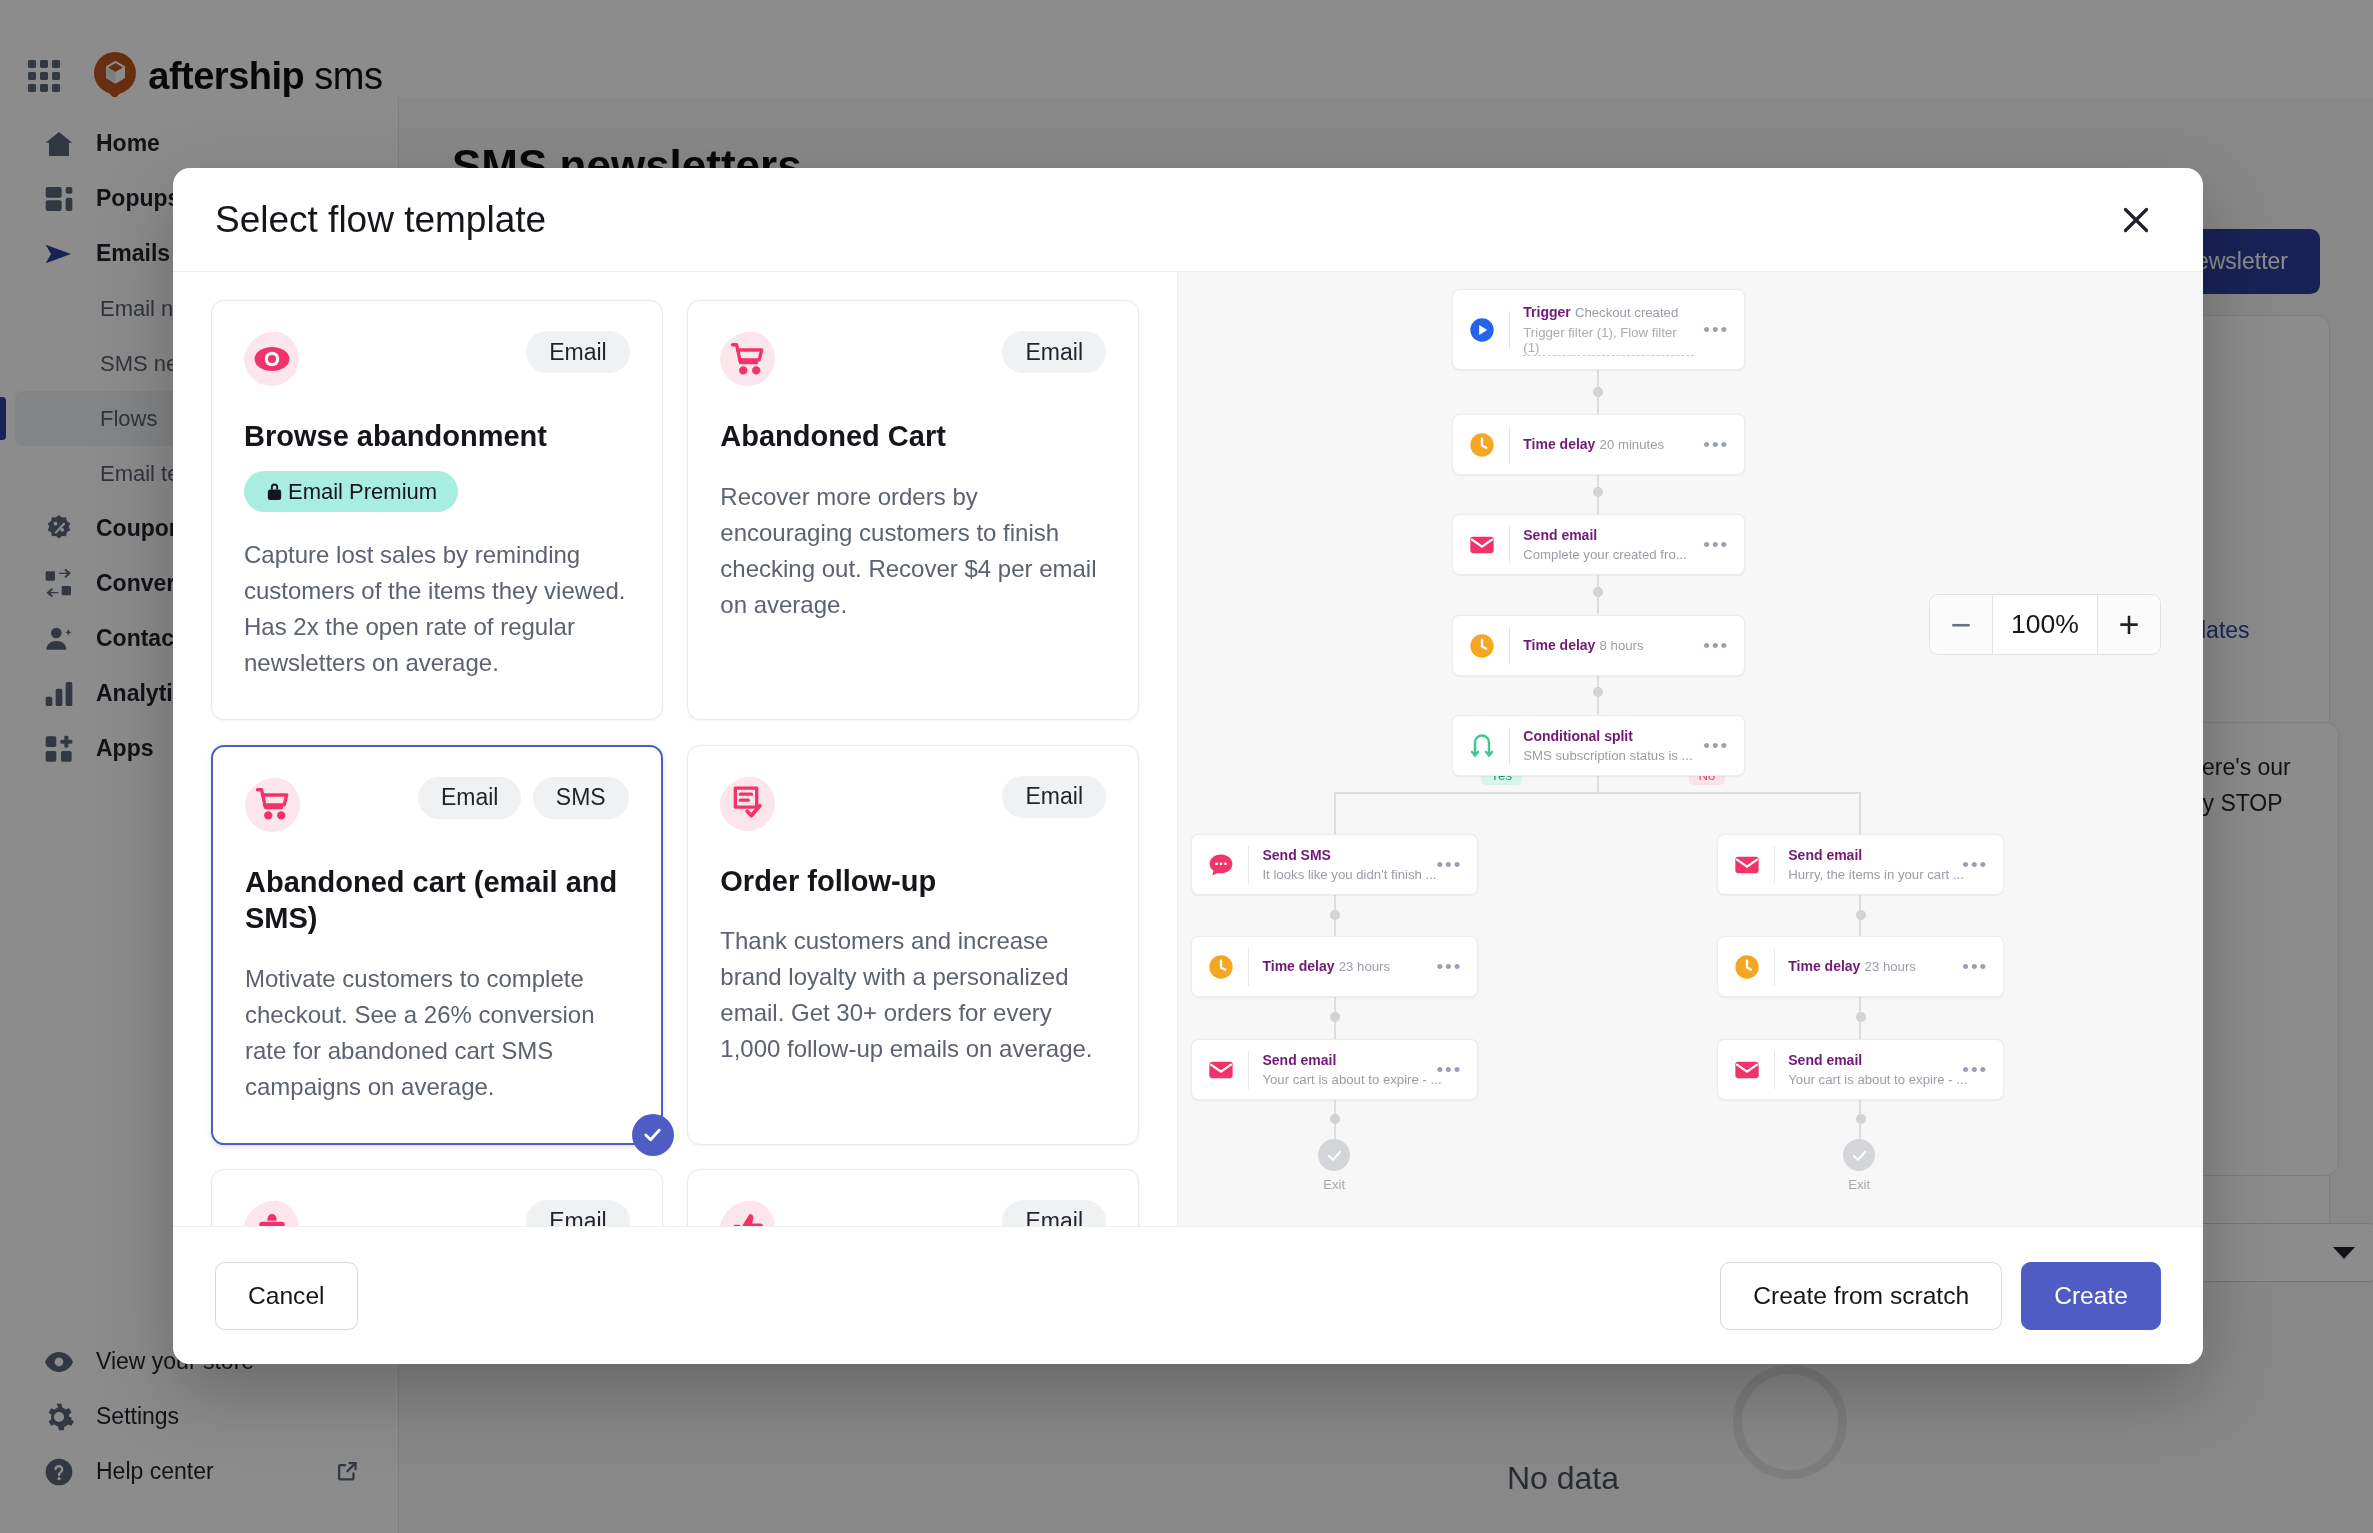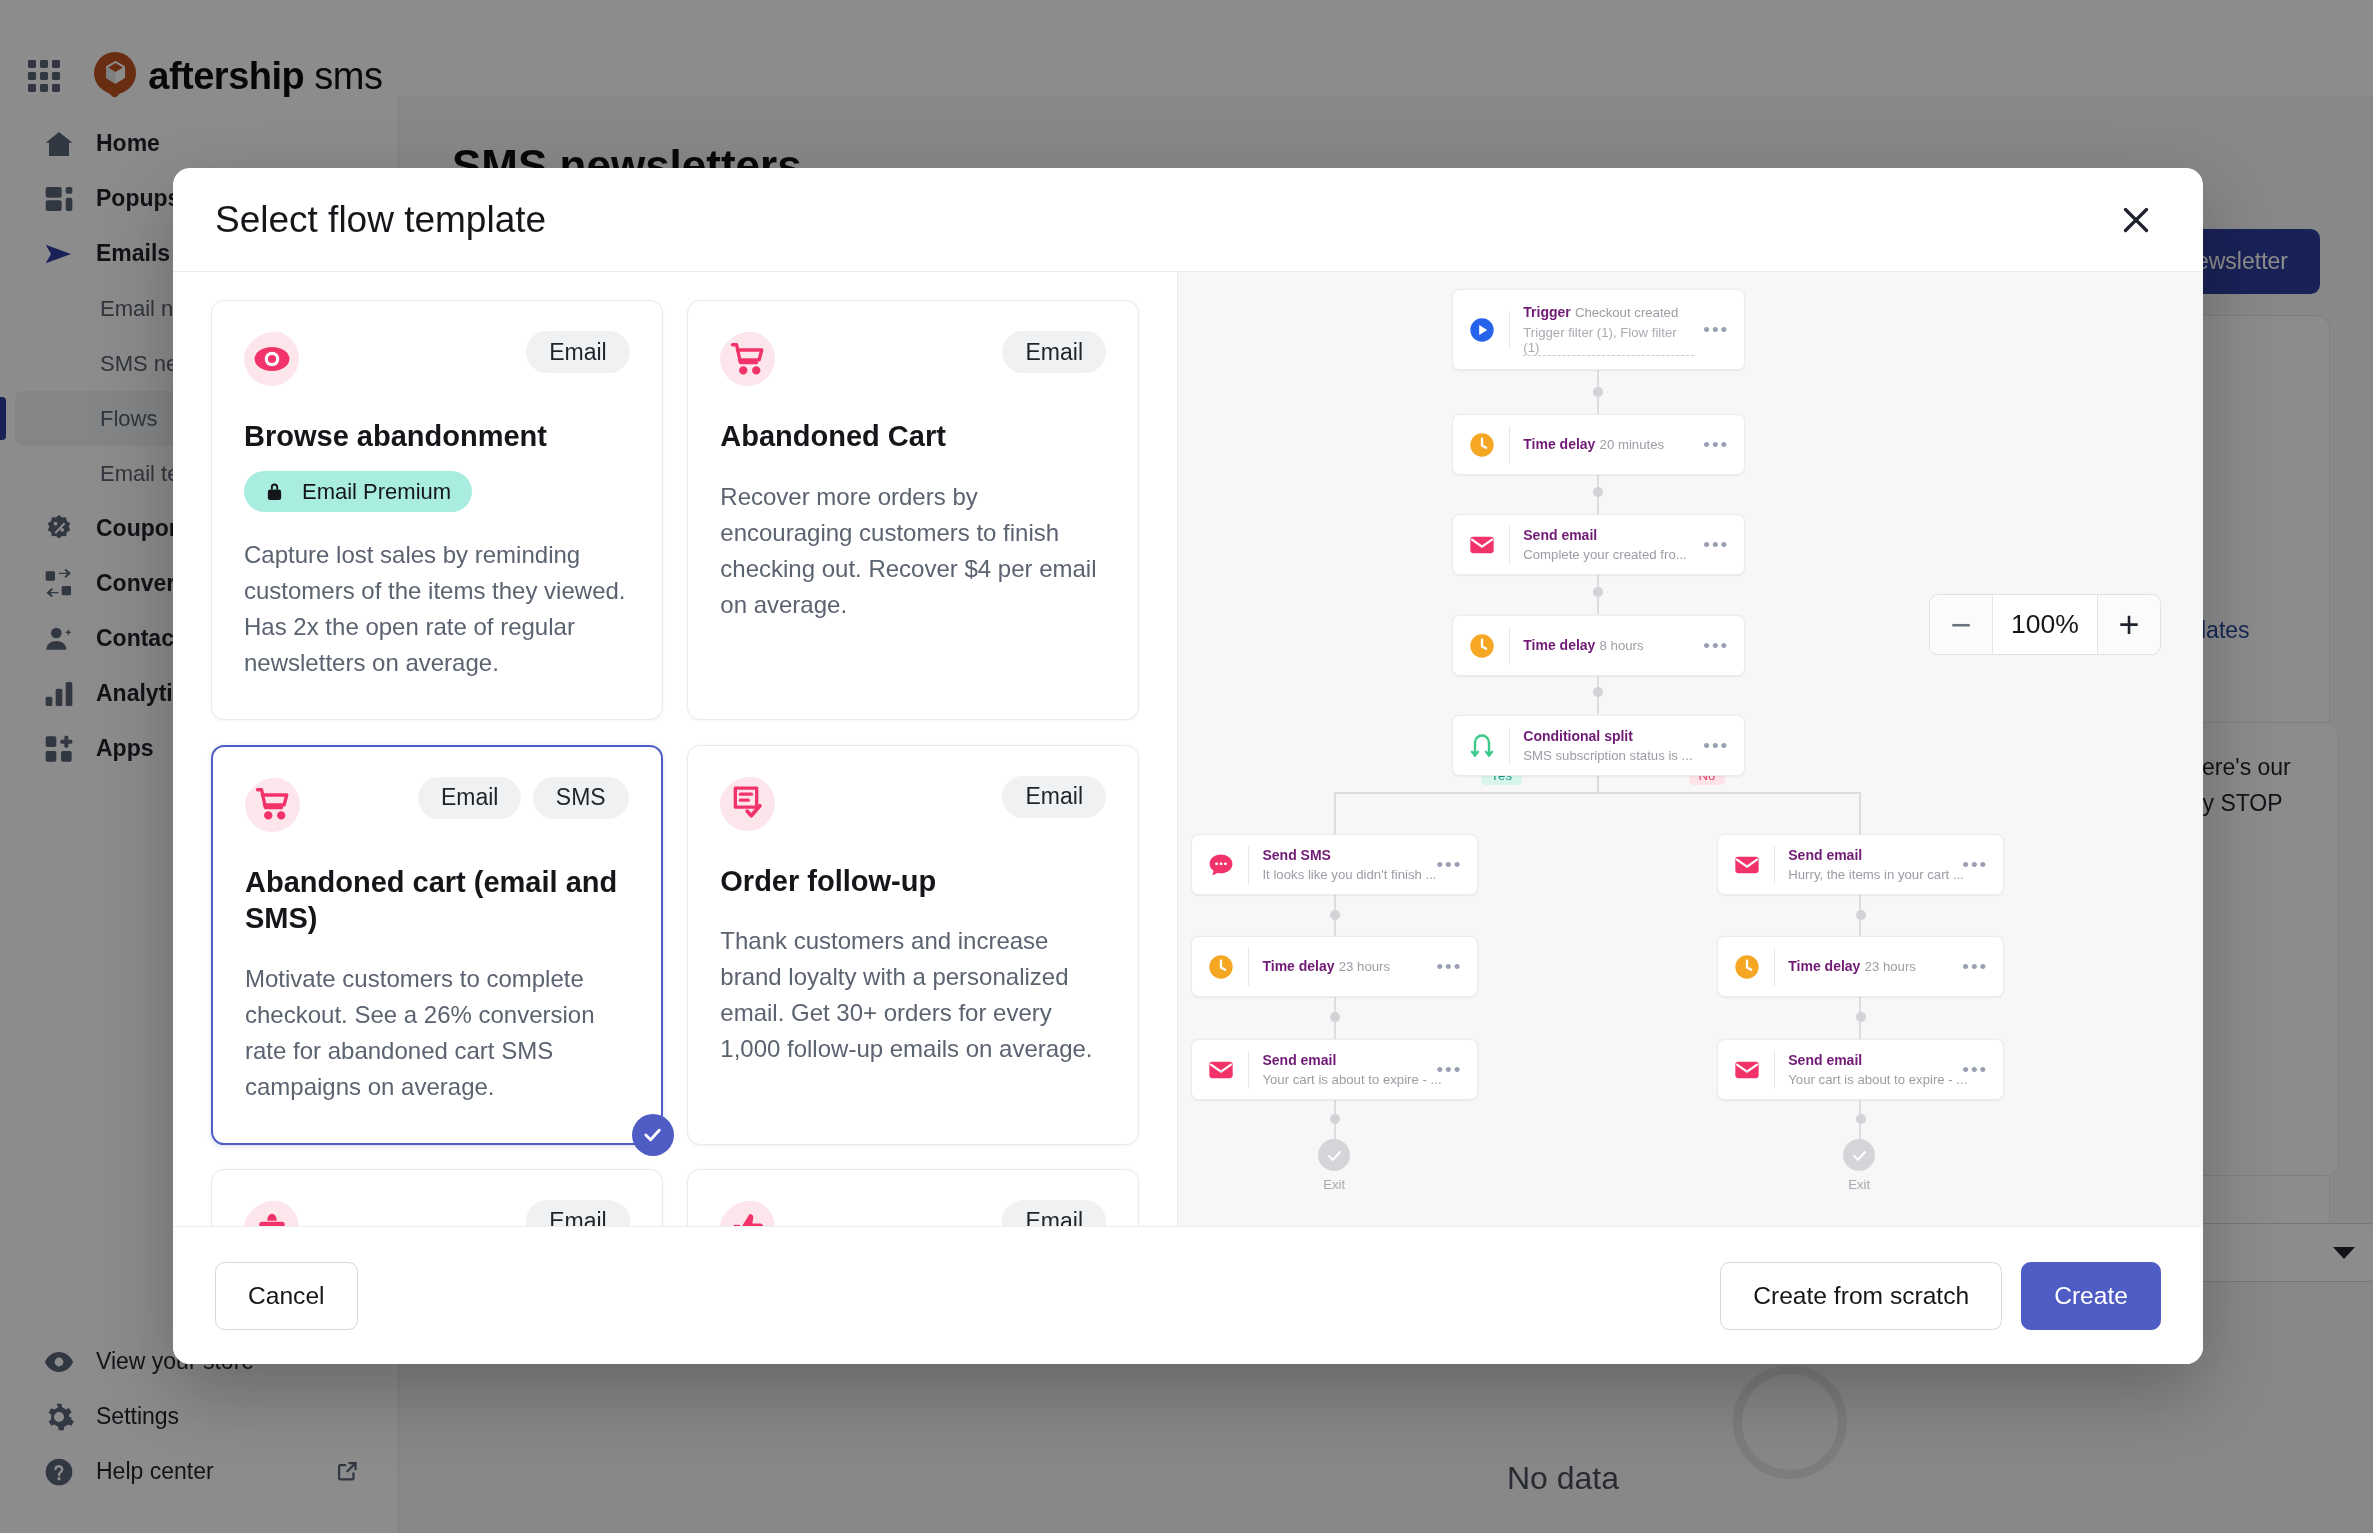--- a/index.html
+++ b/index.html
@@ -87,21 +87,21 @@
      box-shadow: 0 0.9px 2.8px rgba(16,24,40,.05); position:relative; min-height: 399px; }
   .tpl-card.selected { border: 2.8px solid #4f5cc4; box-shadow: 0 1.9px 5.7px rgba(79,92,196,.18); }
   .tpl-top { display:flex; align-items:flex-start; }
   .tpl-ic { width: 55px; height:55px; border-radius:50%;
      background: radial-gradient(circle at 58% 62%, #fce6ec 0 72%, #fff 72%);
      display:flex; align-items:center; justify-content:center; }
   .tpl-ic svg { width: 38px; height:38px; }
   .tpl-tags { margin-left:auto; display:flex; gap: 11.4px; }
   .tag { background:#f0f1f2; color:#1f232b; font-size:23px; border-radius: 945px; padding: 7.6px 23px; }
   .tpl-name { font-size: 29px; font-weight: 700; color:#14161a; margin-top: 32px; line-height: 1.25; }
-  .premium { display:inline-flex; align-items:center; gap:18px; background:#a9ece0; color:#14161a;
+  .premium { display:inline-flex; align-items:center; gap:4px; background:#a9ece0; color:#14161a;
      font-size: 22px; border-radius: 945px; padding: 7.6px 21px; margin-top: 17px; }
   .premium svg { width:19px; height:21px; fill:#14161a; }
   .tpl-desc { font-size: 24px; color:#5b6270; line-height: 1.5; margin-top: 24.6px; }
   .check-badge { position:absolute; right: -13.2px; bottom: -13.2px; width:42px; height:42px;
      border-radius:50%; background:#4f5cc4; display:flex; align-items:center; justify-content:center; }
   .check-badge svg { width:23px; height:23px; stroke:#fff; stroke-width:3; fill:none; }
 
   .preview-pane { flex:1; background:#f7f7f8; position:relative; overflow:hidden; }
   .zoom-ctl { position:absolute; right: 42px; top: 322px; display:flex; background:#fff;
      border:0.9px solid #dfe0e3; border-radius: 9.5px; overflow:hidden; height: 61px; }

